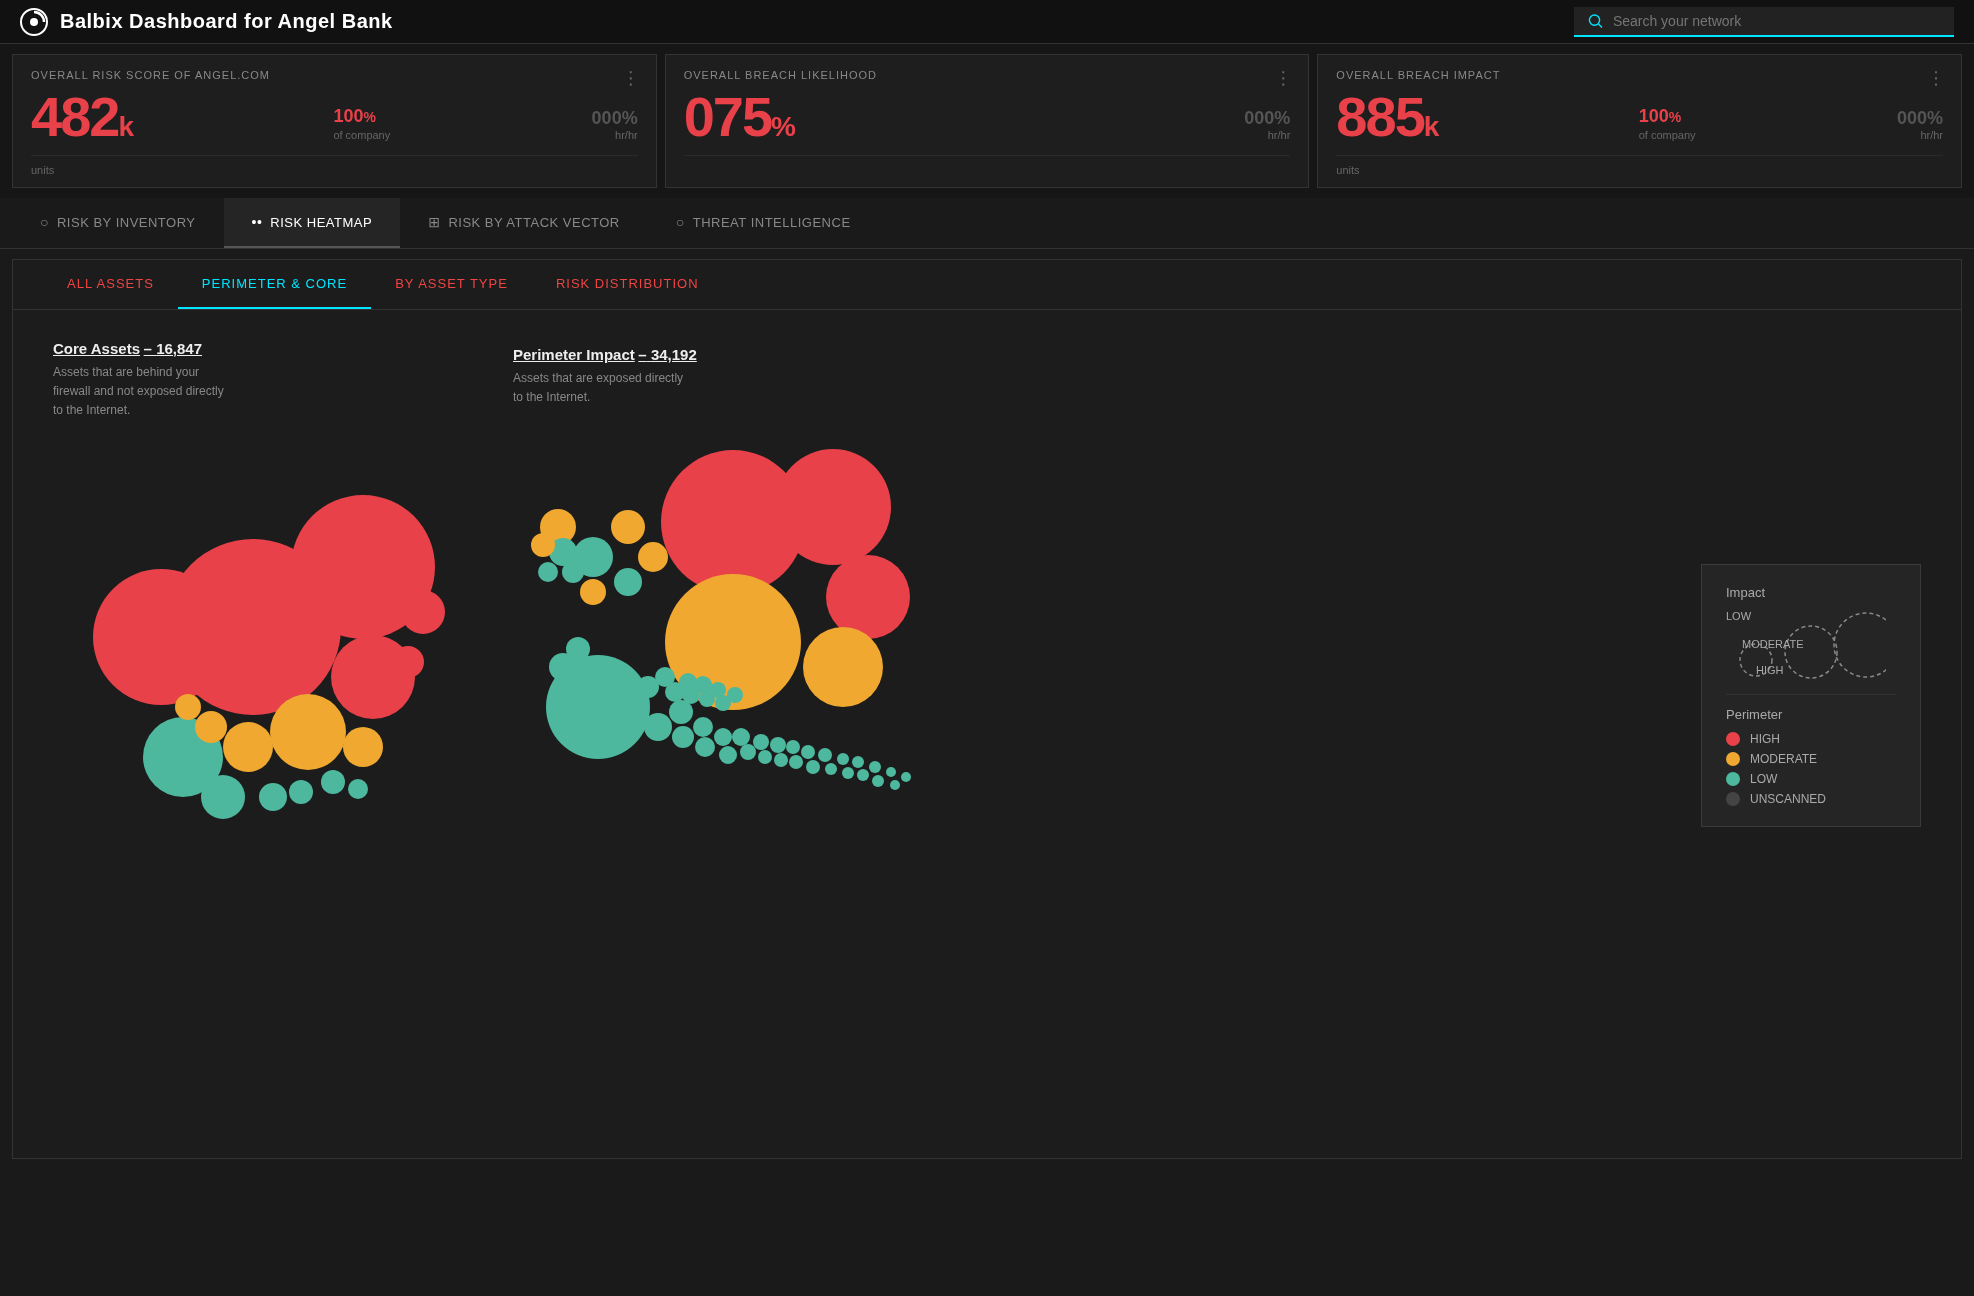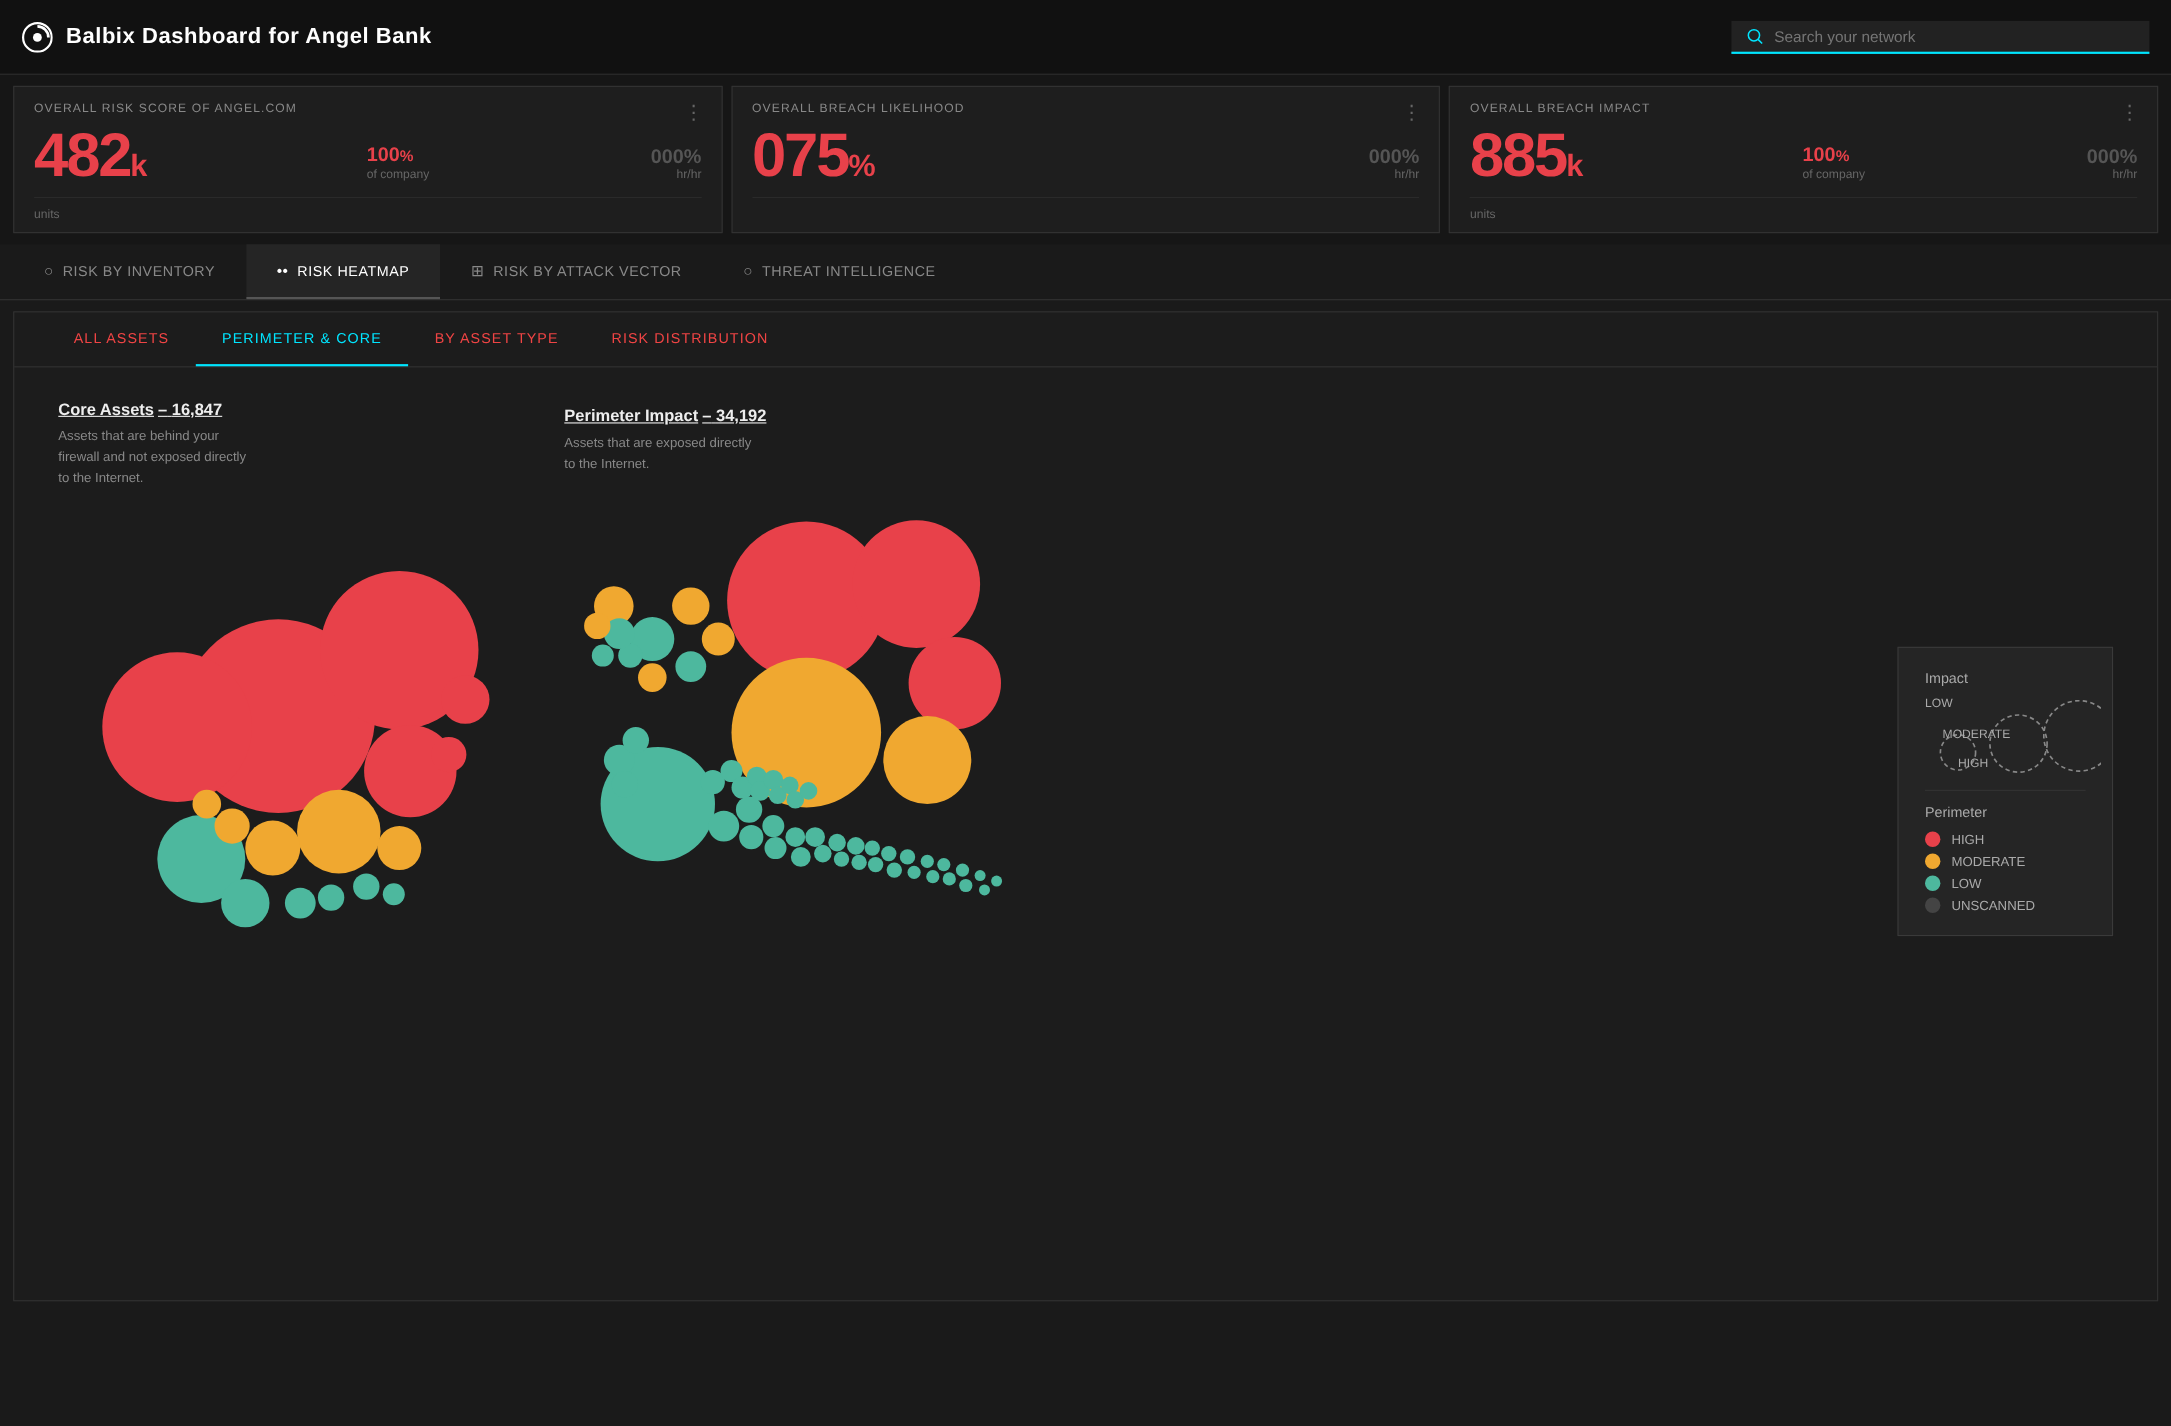--- a/index.html
+++ b/index.html
@@ -13,21 +13,21 @@
       overflow-x: hidden;
     }
 
     
     .header {
       background: #111;
       display: flex;
       align-items: center;
       justify-content: space-between;
       padding: 0 20px;
-      height: 68px;
+      height: 44px;
       border-bottom: 1px solid #333;
     }
     .header-left {
       display: flex;
       align-items: center;
       gap: 12px;
     }
     .logo-icon {
       width: 28px;
       height: 28px;
@@ -237,21 +237,21 @@
     }
 
     
     .legend-box {
       position: absolute;
       right: 40px;
       bottom: 40px;
       background: #252525;
       border: 1px solid #3a3a3a;
       padding: 20px 24px;
-      width: 196px;
+      width: 220px;
     }
     .legend-section-title {
       color: #aaa;
       font-size: 13px;
       margin-bottom: 10px;
     }
     .legend-likelihood {
       display: flex;
       flex-direction: column;
       gap: 6px;

